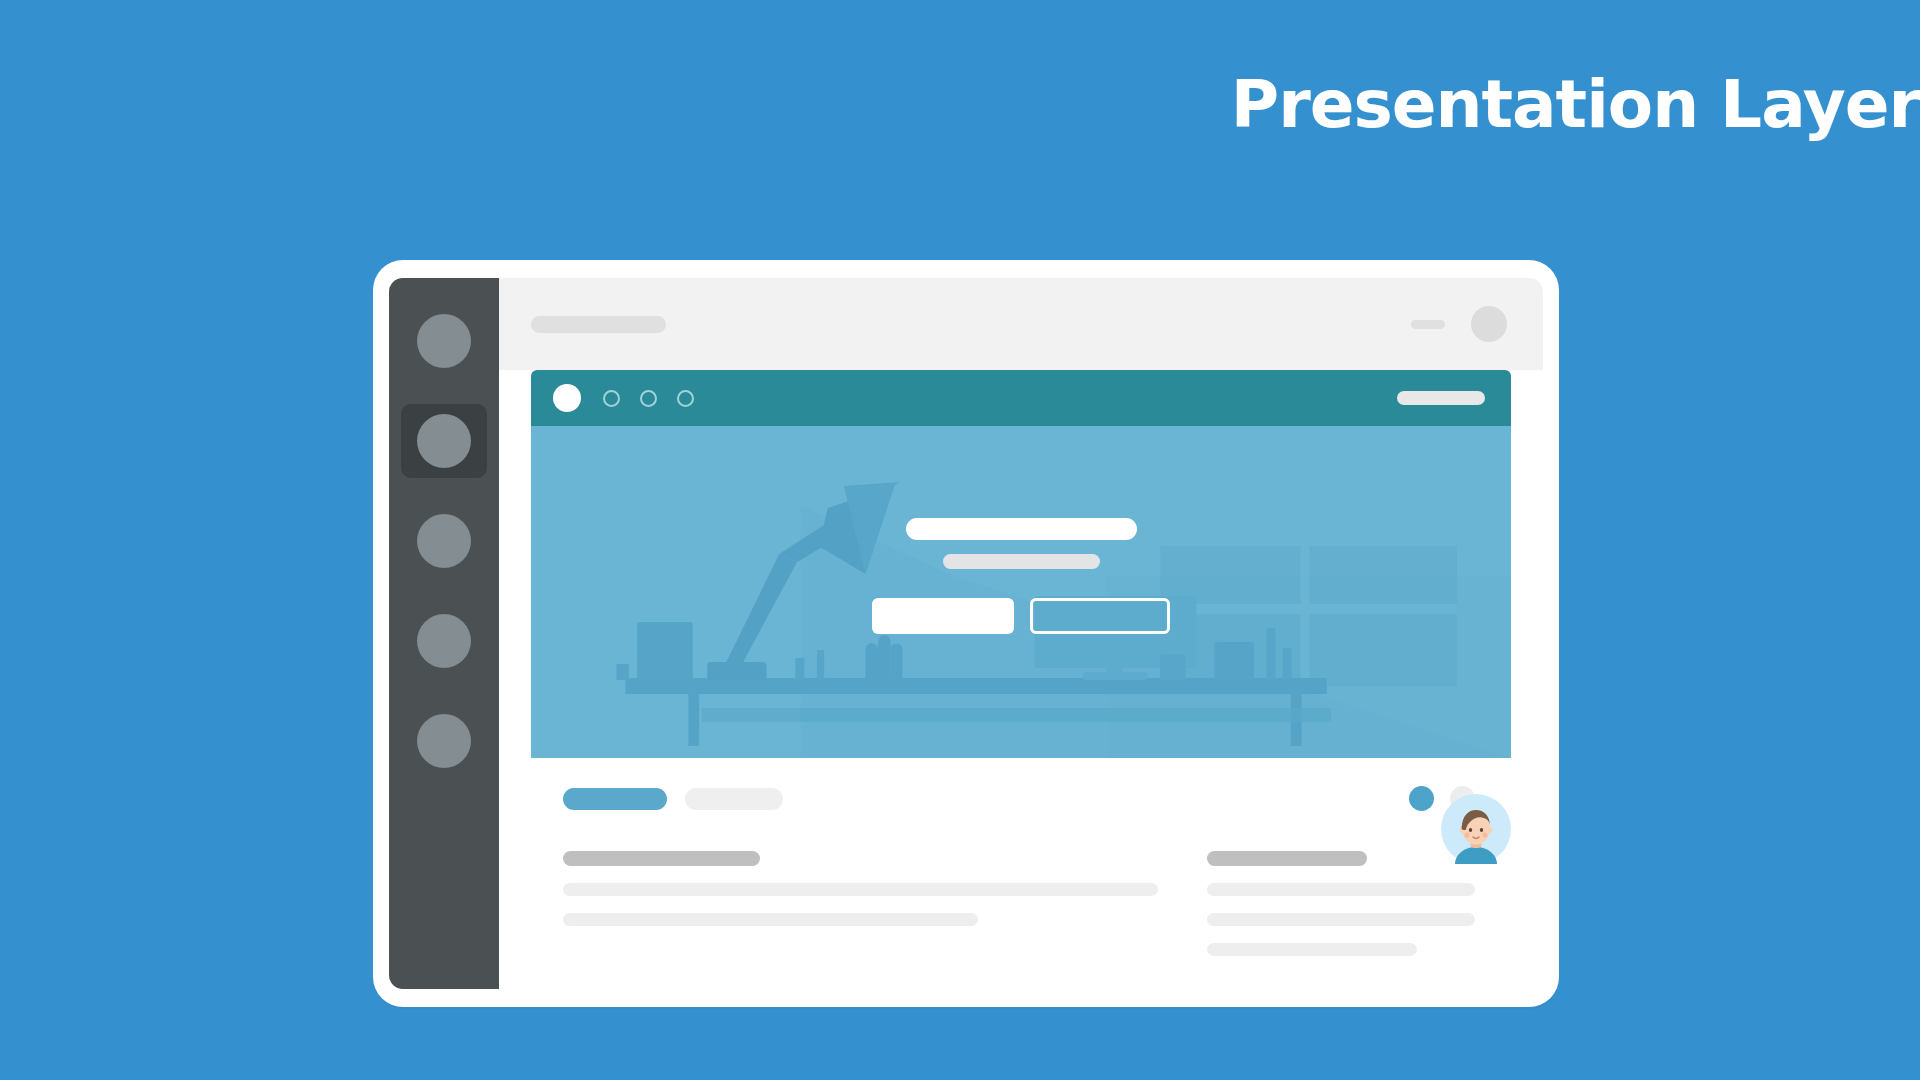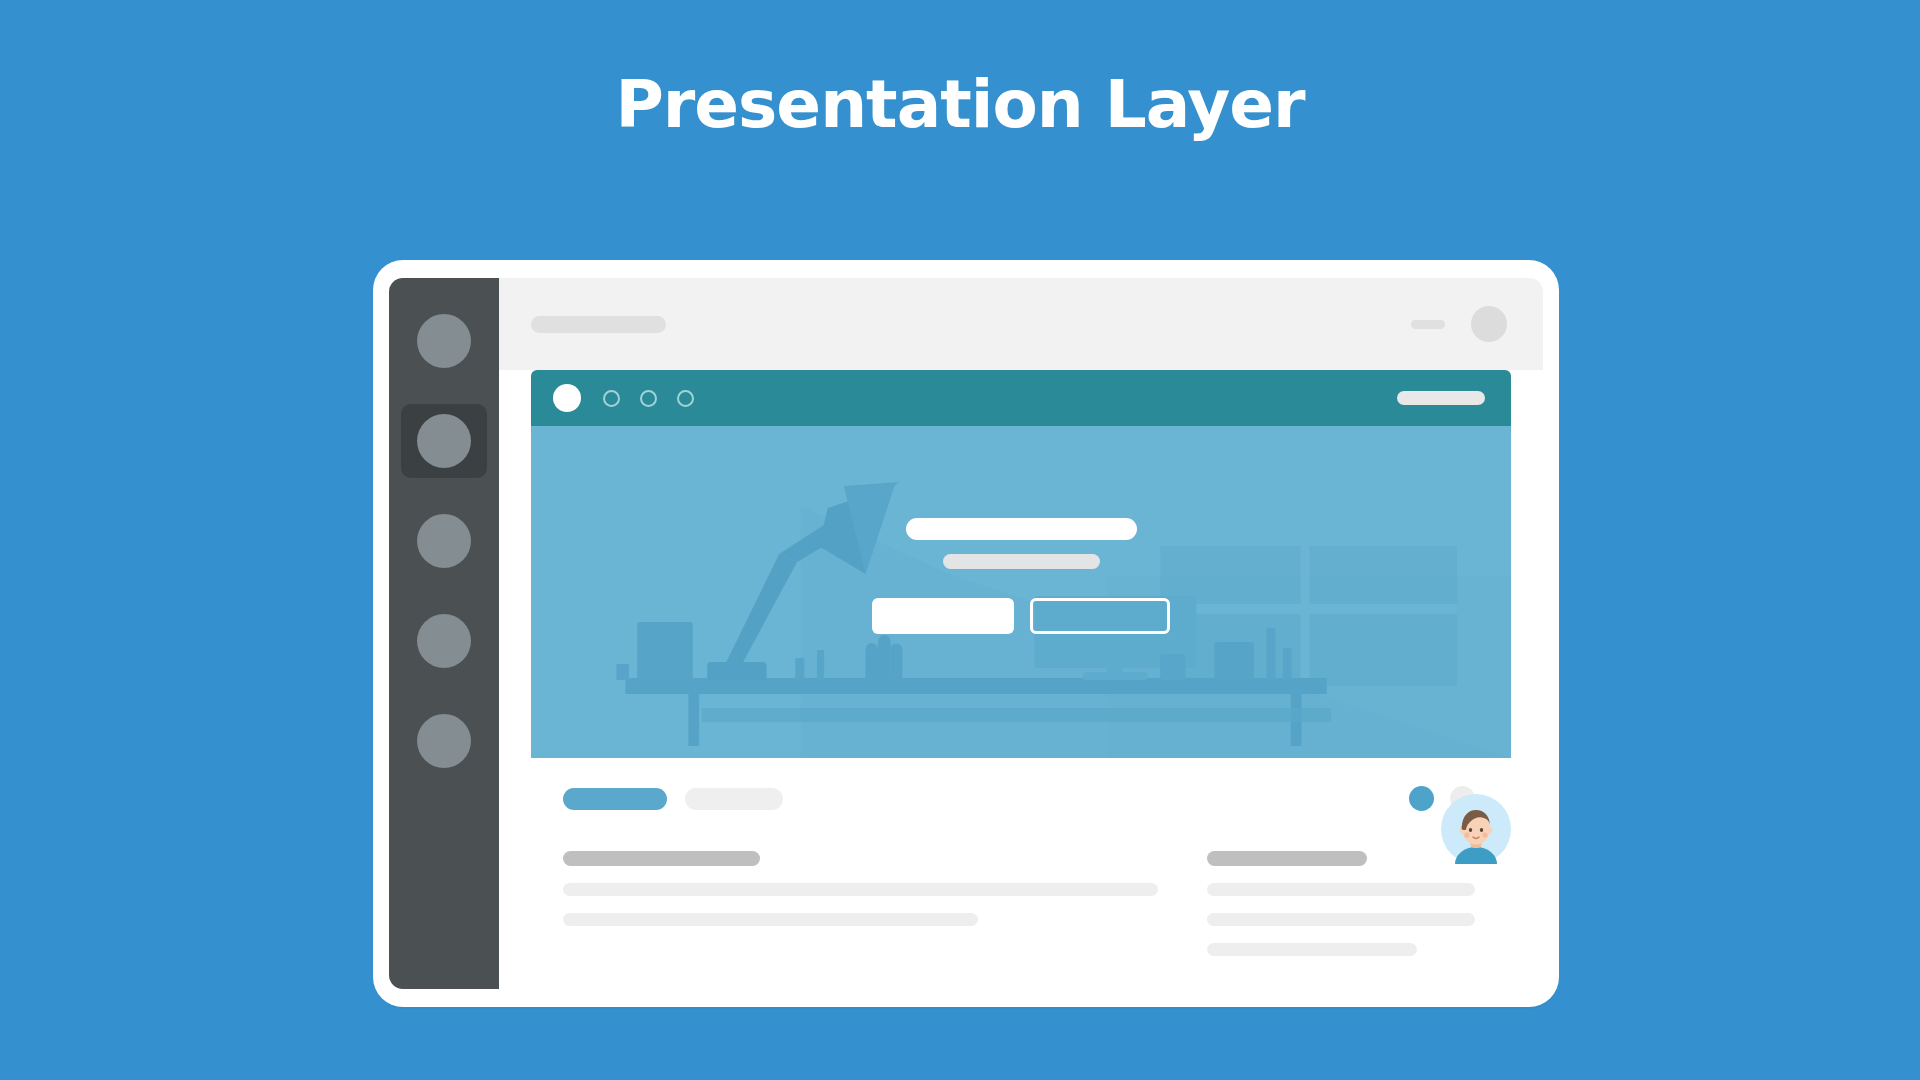--- a/index.html
+++ b/index.html
@@ -11,21 +11,21 @@
   #stage {
     position:relative;
     width:1920px; height:1080px;
     background:#3490ce;
   }
 
   
   #page-title {
     position:absolute;
     top:66px; left:0; width:1920px;
-    text-align:center;
+    text-align:right;
     font-family:"DejaVu Sans", sans-serif;
     font-size:66px;
     font-weight:bold;
     color:#ffffff;
     letter-spacing:-1px;
     white-space:nowrap;
   }
 
   
   #tablet {

